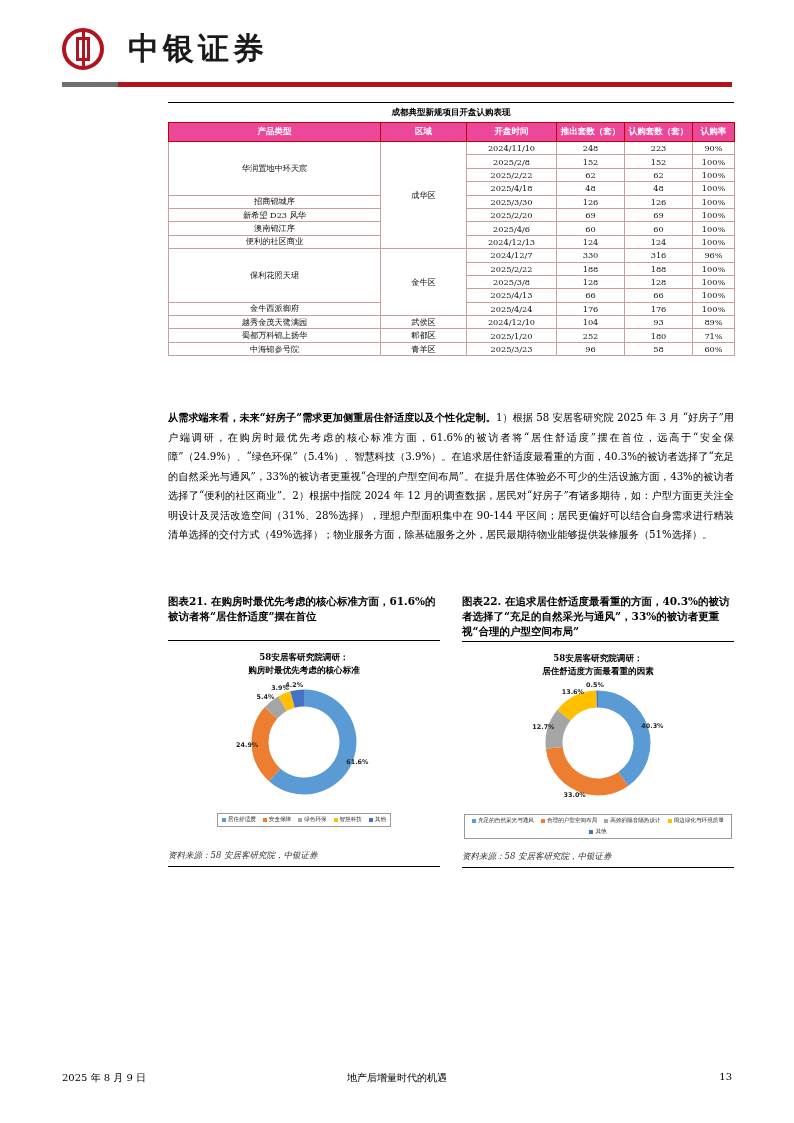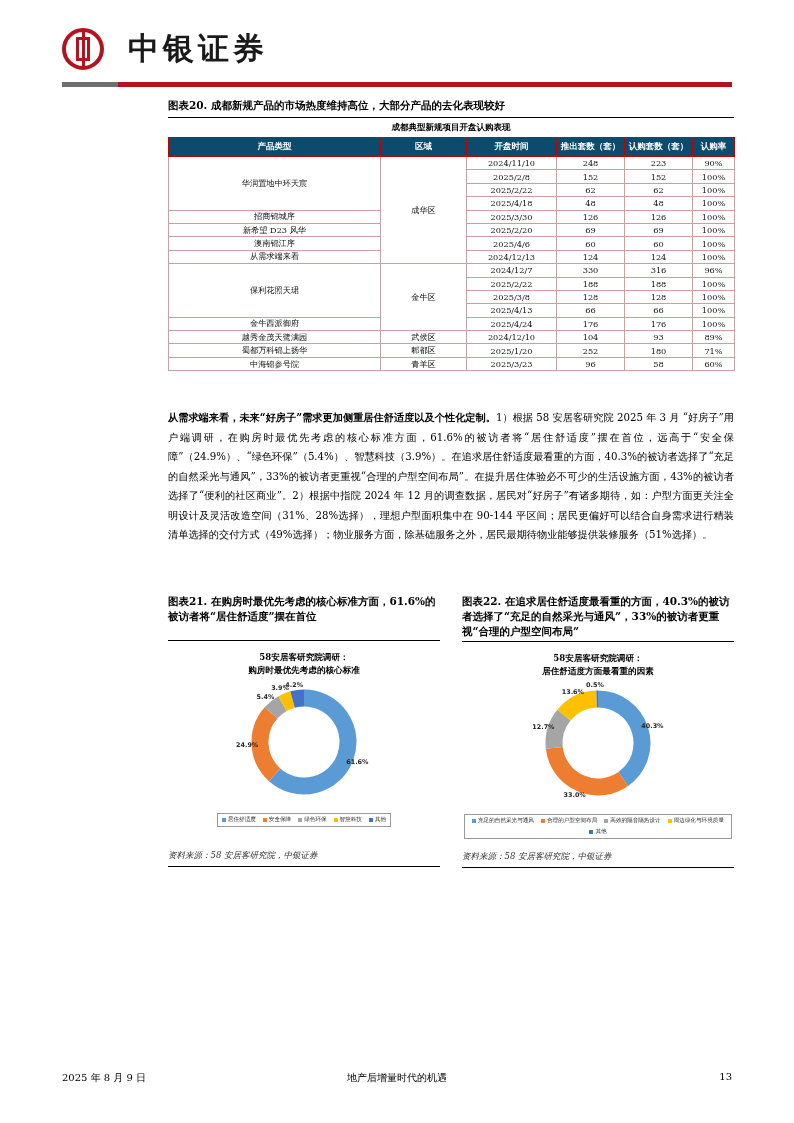--- a/index.html
+++ b/index.html
@@ -48,21 +48,21 @@
 
   
   #exhibit20 { position:absolute; left:168px; top:98px; width:566px; }
   #exhibit20 .ex-rule { margin-top:4px; }
   .tbl-caption {
     text-align:center; font-family:"DejaVu Serif", serif;
     font-weight:bold; font-size:8.5px; padding:4px 0 3px;
   }
   table.data { border-collapse:collapse; width:566px; table-layout:fixed; }
   table.data th {
-    background:#0c4a6e; color:#ffffff;
+    background:#ec4899; color:#ffffff;
     font-family:"DejaVu Serif", serif; font-weight:bold;
     font-size:8.5px; padding:3px 0; text-align:center;
     border:0.6px solid #c00000;
   }
   table.data td {
     border:0.6px solid #c9a0a0;
     font-family:"DejaVu Serif", serif; font-size:8.2px;
     text-align:center; height:12.4px; padding:0 1px; color:#111;
   }
   table.data td.name { font-size:8.2px; }
@@ -125,21 +125,20 @@
           <span class="sq"></span>
           <span class="vbar"></span>
       </span>
       <span class="logo-text">中银证券</span>
     </div>
     <div class="hdr-rule"></div>
     <div class="hdr-rule-grey"></div>
   </div>
 
   <div id="exhibit20">
-    <div class="ex-title">图表20. 成都新规产品的市场热度维持高位，大部分产品的去化表现较好</div>
     <div class="ex-rule"></div>
     <div class="tbl-caption">成都典型新规项目开盘认购表现</div>
     <table class="data">
       <colgroup>
         <col style="width:212px">
           <col style="width:86px">
           <col style="width:90px">
         <col style="width:68px">
           <col style="width:68px">
           <col style="width:42px">
@@ -196,21 +195,21 @@
             <td>100%</td>
           </tr>
           <tr>
             <td class="name" rowspan="1">澳南锦江序</td>
             <td>2025/4/6</td>
             <td>60</td>
             <td>60</td>
             <td>100%</td>
           </tr>
           <tr>
-            <td class="name" rowspan="1">从需求端来看</td>
+            <td class="name" rowspan="1">便利的社区商业</td>
             <td>2024/12/13</td>
             <td>124</td>
             <td>124</td>
             <td>100%</td>
           </tr>
           <tr>
             <td class="name" rowspan="4">保利花照天珺</td>
             <td rowspan="5">金牛区</td>
             <td>2024/12/7</td>
             <td>330</td>

